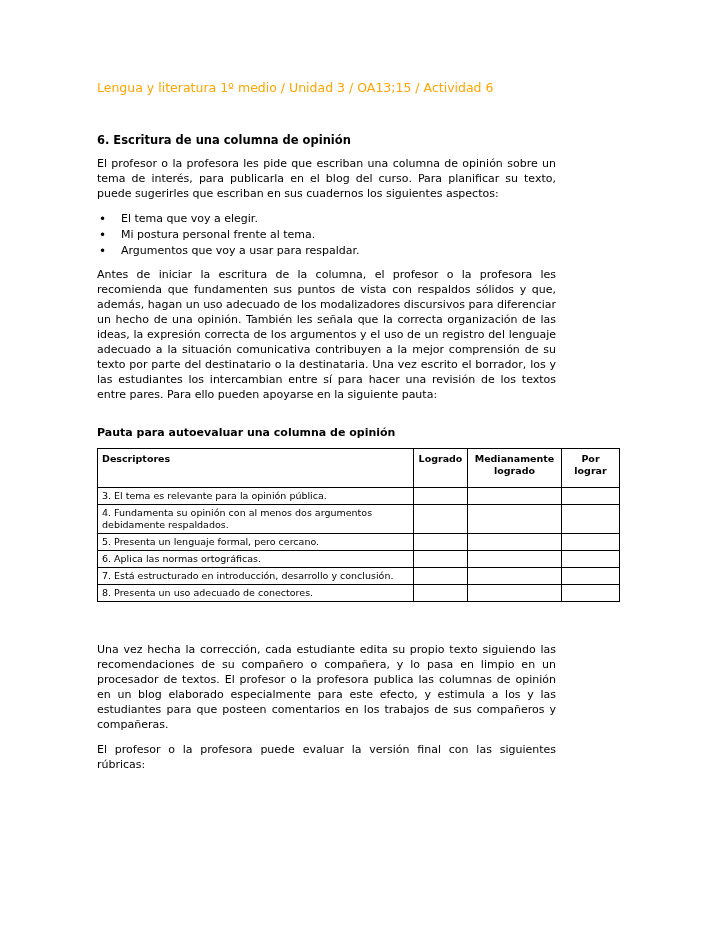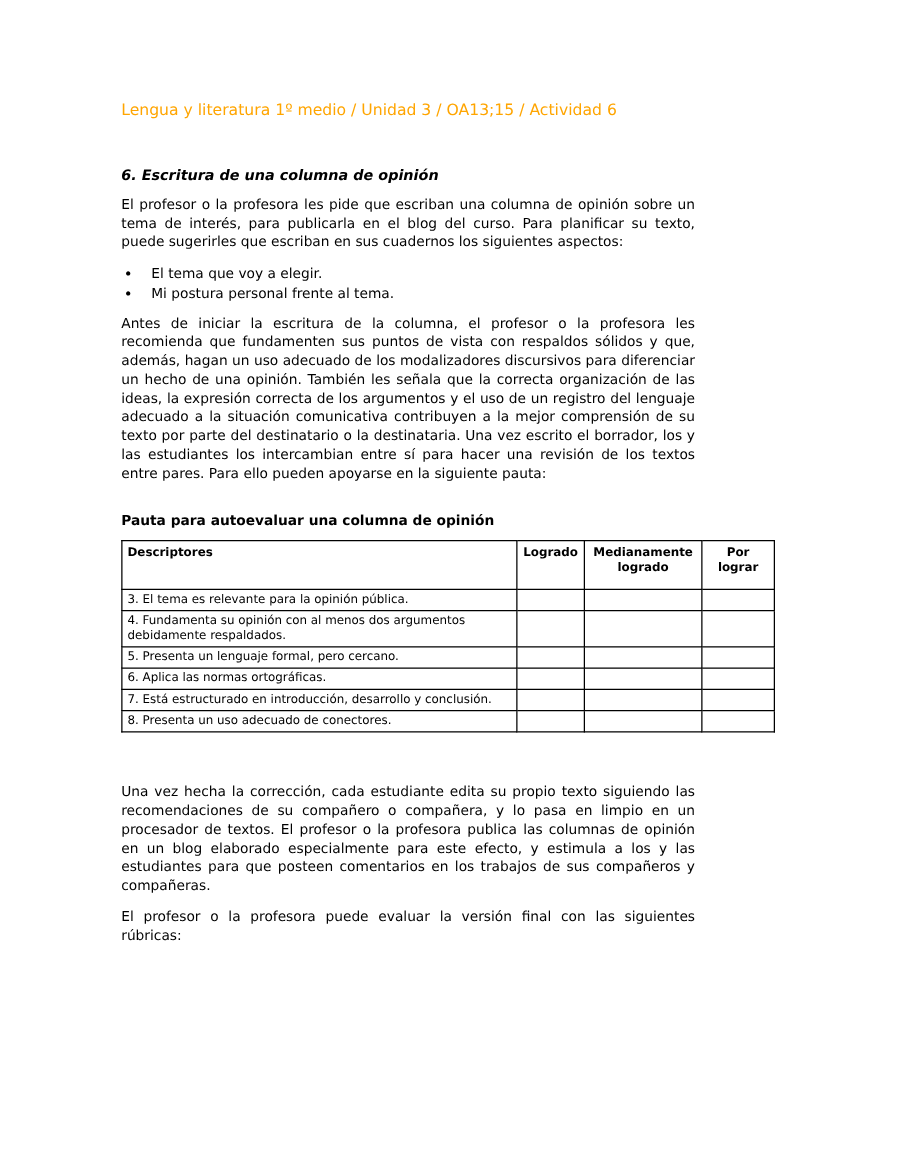--- a/index.html
+++ b/index.html
@@ -22,21 +22,20 @@
   .breadcrumb {
     color: #FFA500;
     font-size: 12.5px;
     line-height: 16px;
     margin-bottom: 37px;
   }
   .section-heading {
     font-size: 11.5px;
     font-weight: bold;
     margin-bottom: 9px;
-    font-style: italic;
   }
   p.body-text {
     font-size: 11px;
     line-height: 15px;
     text-align: justify;
     margin-bottom: 10px;
   }
   ul.bullet-list {
     list-style: none;
     margin: 0 0 8px 0;
@@ -95,20 +94,21 @@
 
   <div class="breadcrumb">Lengua y literatura 1º medio / Unidad 3 / OA13;15 / Actividad 6</div>
 
   <div class="section-heading">6. Escritura de una columna de opinión</div>
 
   <p class="body-text">El profesor o la profesora les pide que escriban una columna de opinión sobre un tema de interés, para publicarla en el blog del curso. Para planificar su texto, puede sugerirles que escriban en sus cuadernos los siguientes aspectos:</p>
 
   <ul class="bullet-list">
     <li>El tema que voy a elegir.</li>
     <li>Mi postura personal frente al tema.</li>
+    <li>Argumentos que voy a usar para respaldar.</li>
   </ul>
 
   <p class="body-text">Antes de iniciar la escritura de la columna, el profesor o la profesora les recomienda que fundamenten sus puntos de vista con respaldos sólidos y que, además, hagan un uso adecuado de los modalizadores discursivos para diferenciar un hecho de una opinión. También les señala que la correcta organización de las ideas, la expresión correcta de los argumentos y el uso de un registro del lenguaje adecuado a la situación comunicativa contribuyen a la mejor comprensión de su texto por parte del destinatario o la destinataria. Una vez escrito el borrador, los y las estudiantes los intercambian entre sí para hacer una revisión de los textos entre pares. Para ello pueden apoyarse en la siguiente pauta:</p>
 
   <div class="rubric-title">Pauta para autoevaluar una columna de opinión</div>
 
   <table class="rubric">
     <colgroup>
       <col class="c-desc">
         <col class="c-log">

